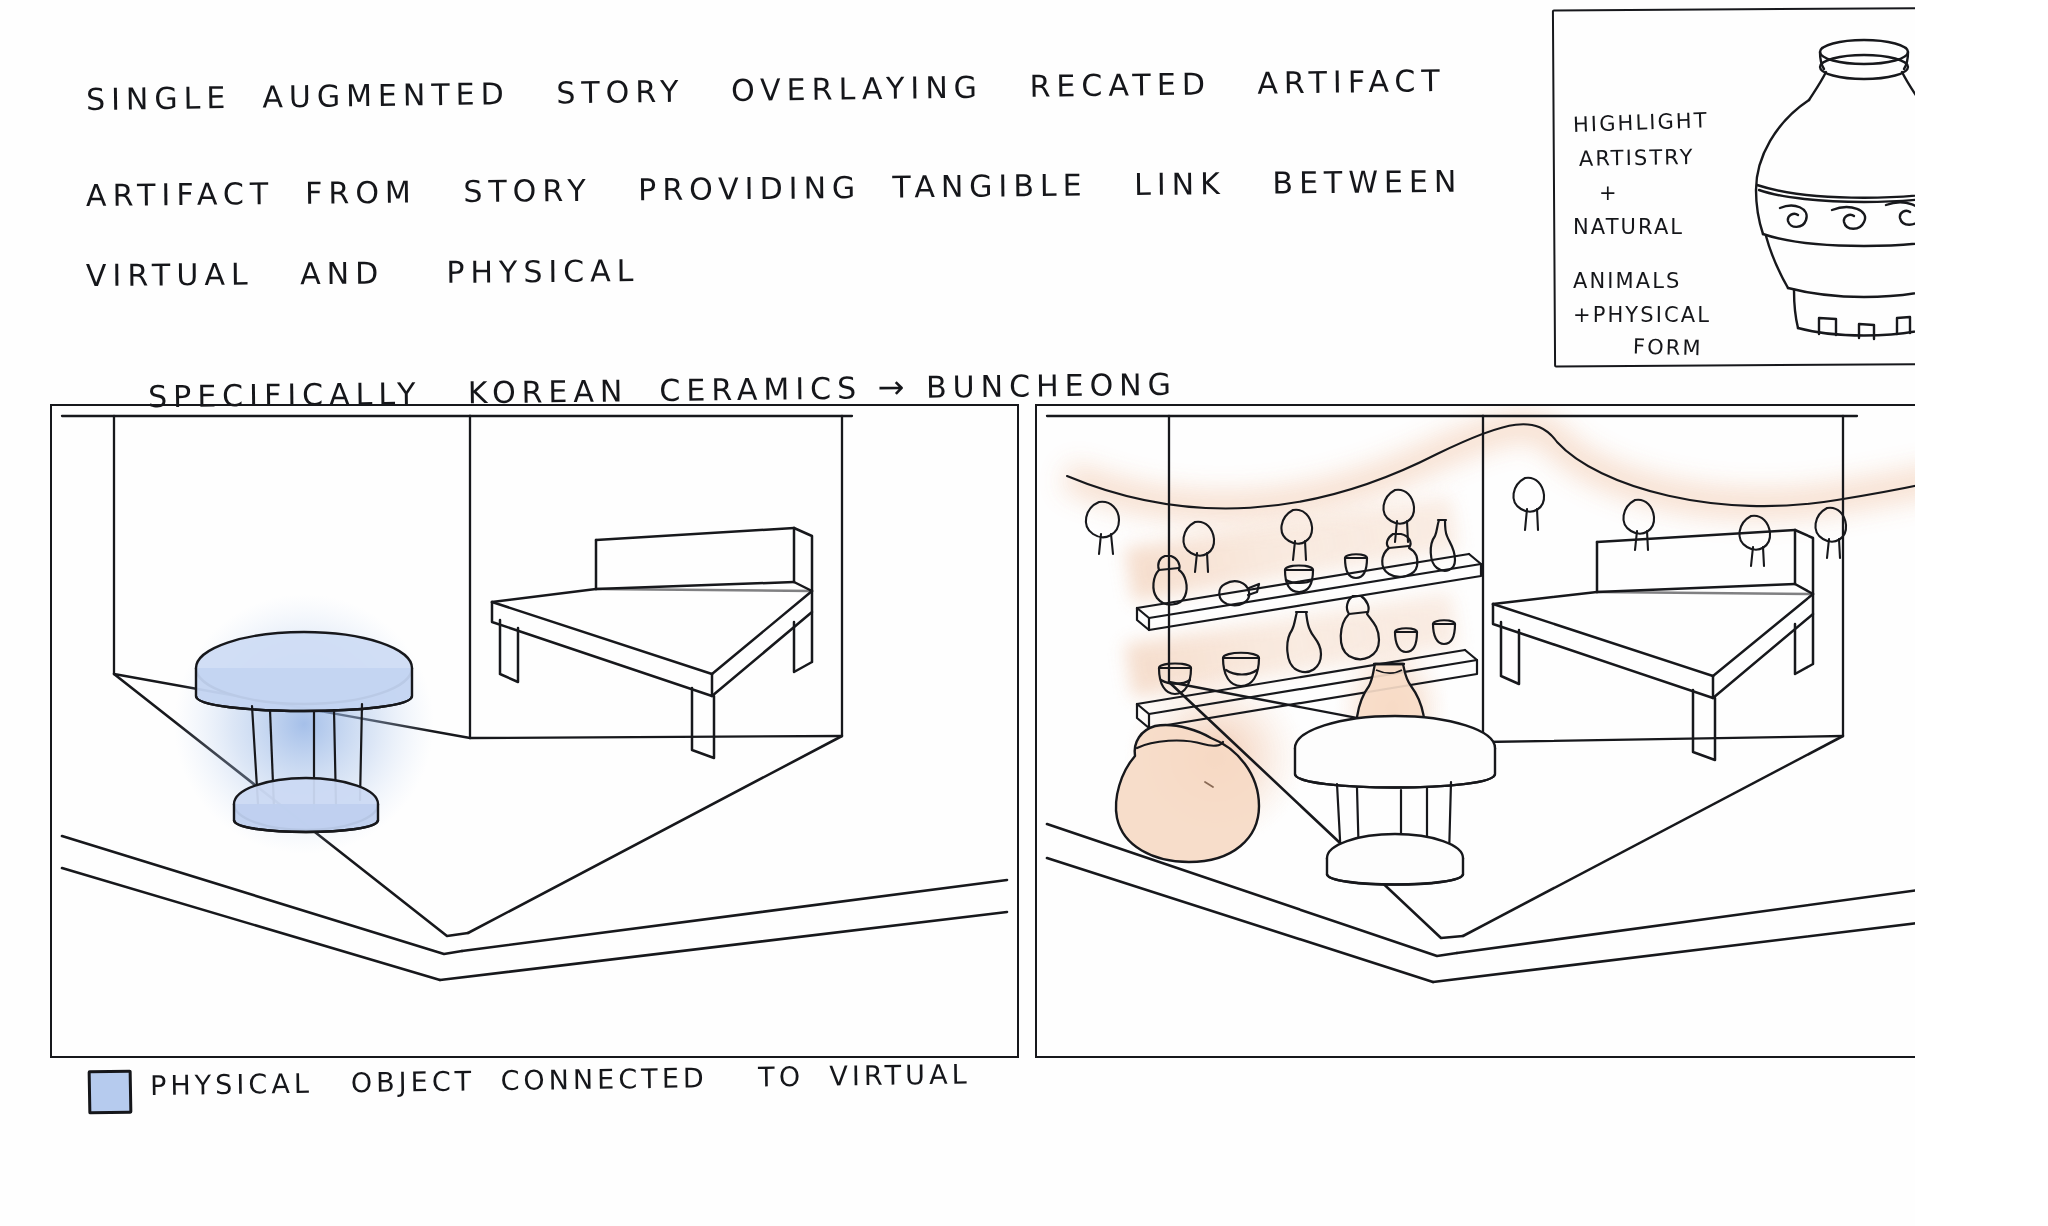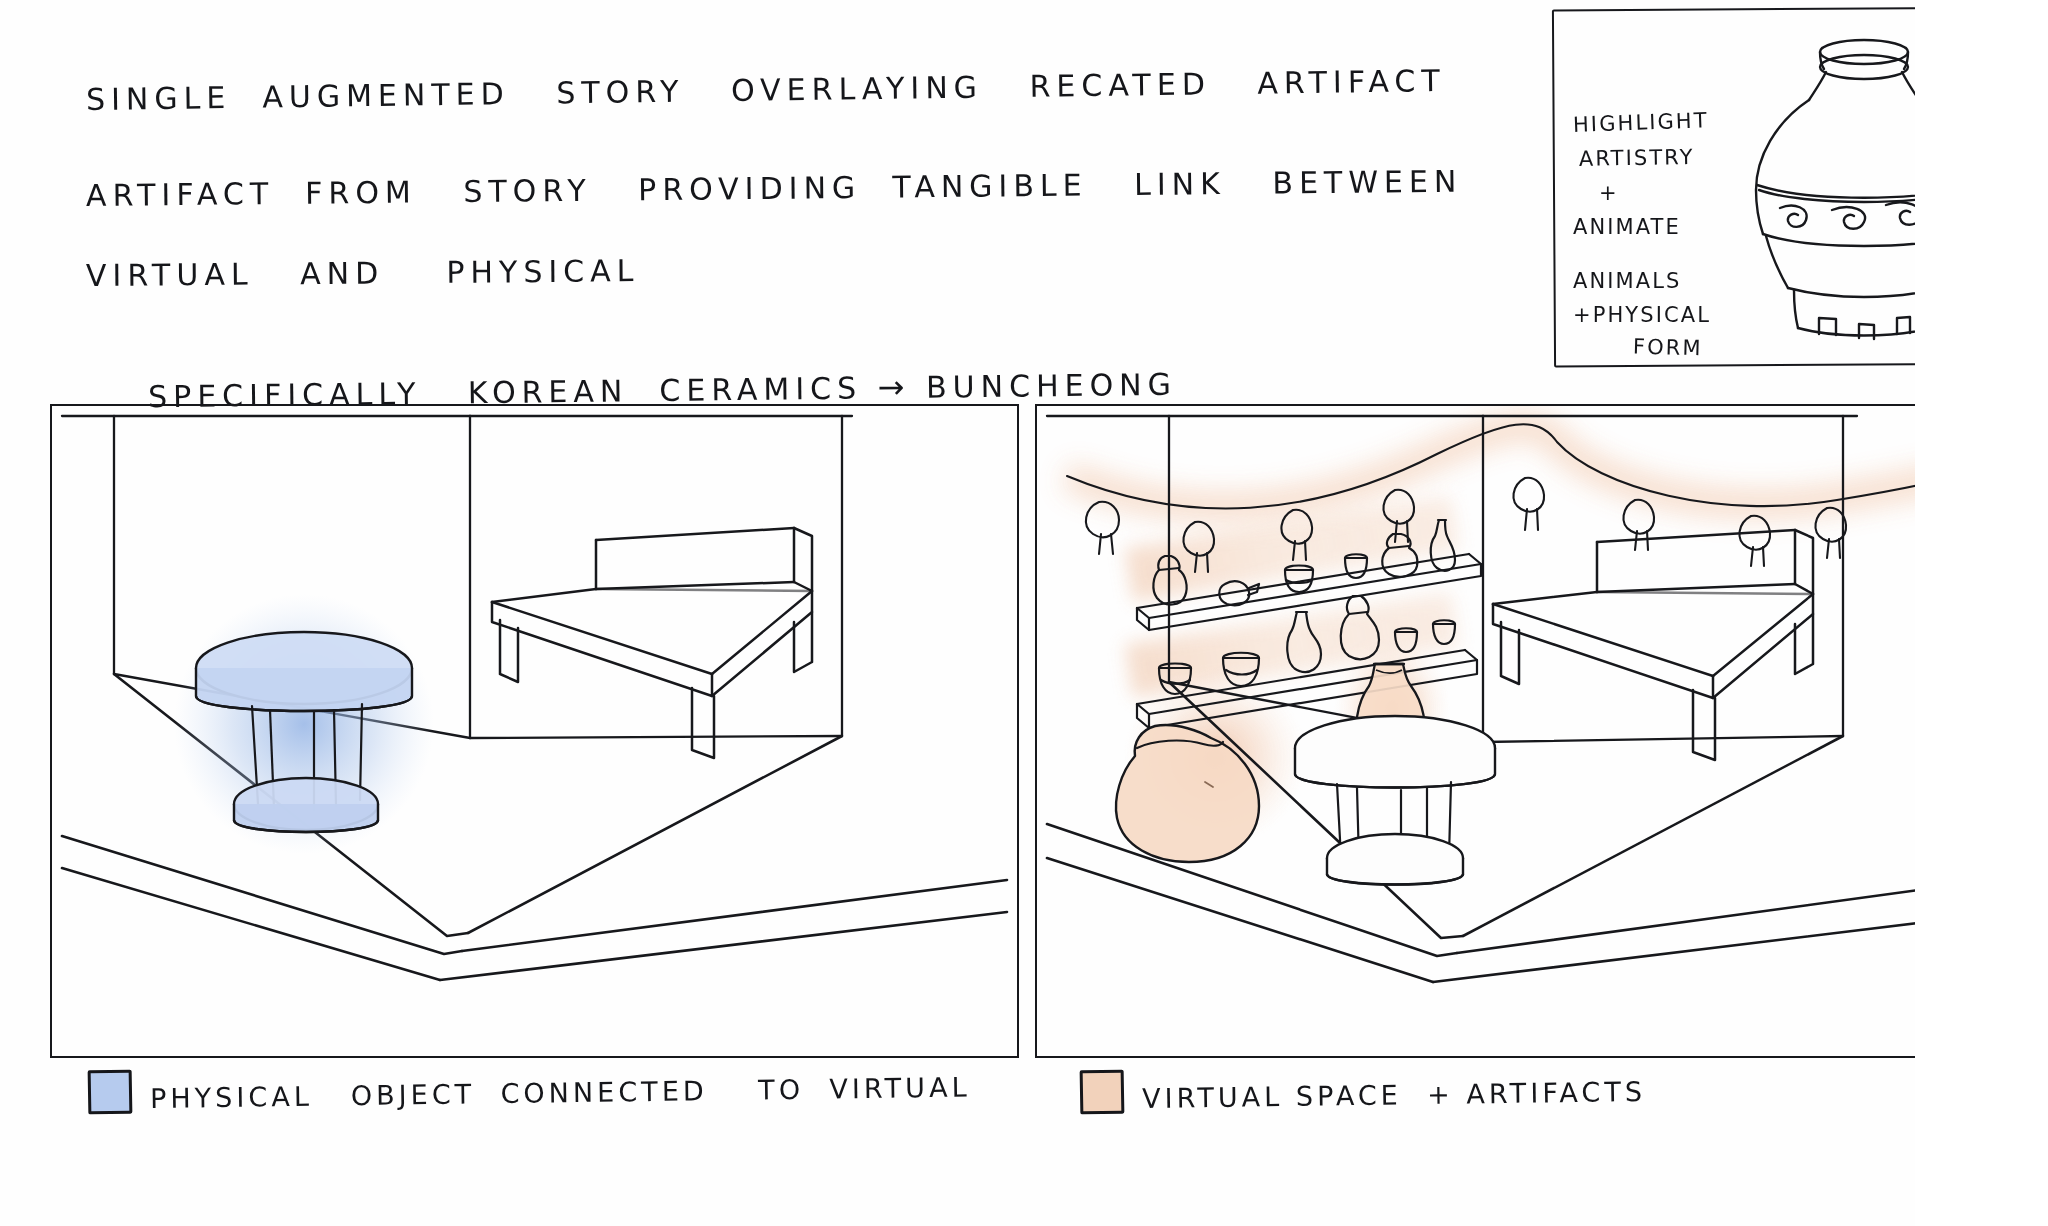--- a/index.html
+++ b/index.html
@@ -94,21 +94,21 @@
   #room-left  { left: 50px; }
   #room-right { left: 1035px; }
 
   .room-svg { position: absolute; inset: 0; width: 100%; height: 100%; display:block; }
 
   
   .legend {
     position: absolute;
     top: 1070px;
     display: flex;
-    align-items: flex-end;
+    align-items: flex-start;
     gap: 18px;
   }
   #legend-left  { left: 88px; }
   #legend-right { left: 1080px; }
 
   .legend-swatch {
     width: 44px;
     height: 44px;
     border: 3px solid #15161a;
     border-radius: 2px;
@@ -138,21 +138,21 @@
     <span>SPECIFICALLY   KOREAN  CERAMICS </span><span class="arrow-glyph">→</span><span> BUNCHEONG</span>
   </div>
 
   <div id="artifact-panel">
     <div id="artifact-frame"></div>
 
     <div id="artifact-notes">
       <div class="artifact-note hand tilt">HIGHLIGHT</div>
       <div class="artifact-note hand tilt2">ARTISTRY</div>
       <div class="artifact-note hand plus">+</div>
-      <div class="artifact-note hand">ANIMATE</div>
+      <div class="artifact-note hand">NATURAL</div>
       <div class="artifact-note hand" style="margin-top:20px">ANIMALS</div>
       <div class="artifact-note hand">+PHYSICAL</div>
       <div class="artifact-note hand tail">FORM</div>
     </div>
 
     <svg id="artifact-vase-svg" viewBox="0 0 300 330">
       <g fill="none" stroke="#17181c" stroke-width="2.4" stroke-linecap="round" stroke-linejoin="round">
 
         <ellipse cx="150" cy="30" rx="44" ry="12"></ellipse>
         <path d="M106 30 C106 40 108 44 110 47"></path>
@@ -485,18 +485,14 @@
         <path d="M758 218 L758 268 M776 208 L776 258 M758 268 L776 258"></path>
       </g>
     </svg>
   </div>
 
   <div class="legend" id="legend-left">
     <div class="legend-swatch" id="swatch-physical" style="background: rgb(182, 203, 238);"></div>
     <div class="legend-label hand">PHYSICAL   OBJECT  CONNECTED    TO  VIRTUAL</div>
   </div>
 
-  <div class="legend" id="legend-right">
-    <div class="legend-swatch" id="swatch-virtual" style="background: rgb(242, 210, 187);"></div>
-    <div class="legend-label hand">VIRTUAL SPACE  + ARTIFACTS</div>
-  </div>
 
 </div>
 
 </body></html>

